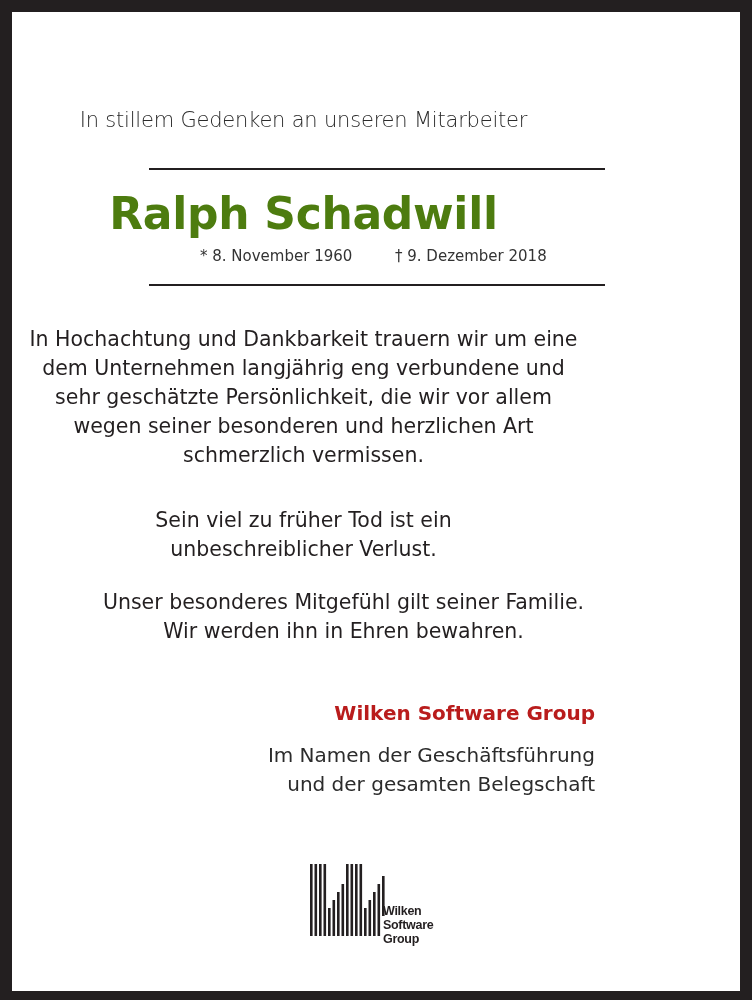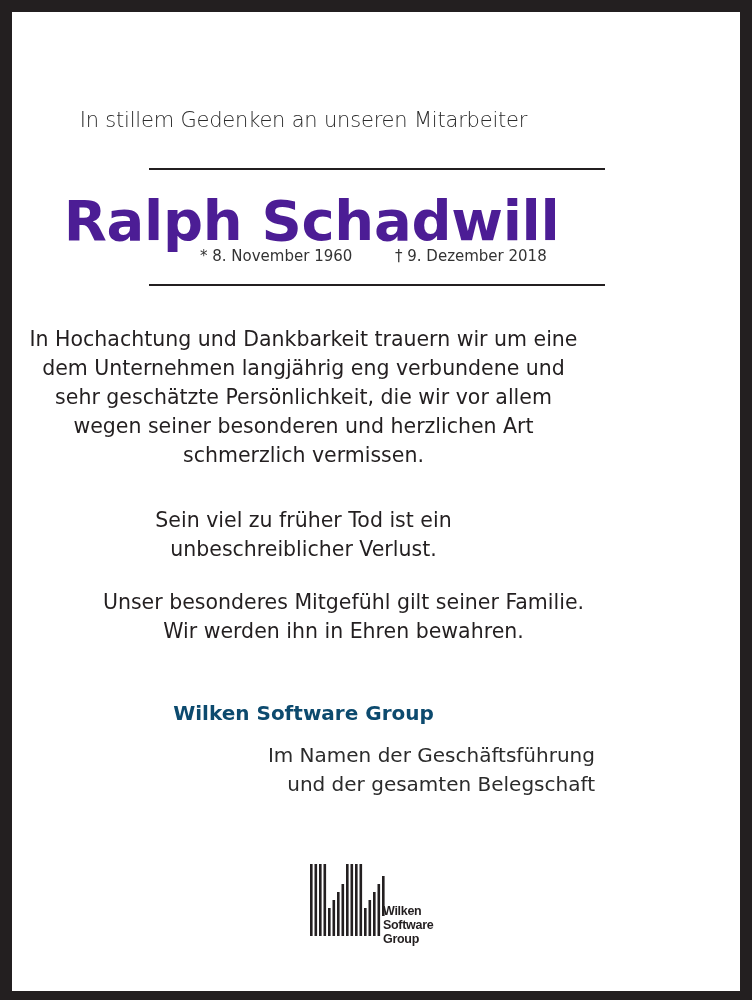--- a/index.html
+++ b/index.html
@@ -15,29 +15,29 @@
       position: absolute;
       left: 12px; top: 12px;
       width: 728px; height: 979px;
       background: #ffffff;
     }
     .center { position: absolute; left: 0; width: 583px; text-align: center; white-space: nowrap; }
     .intro { top: 96px; font-size: 21px; font-weight: 300; color: #2b2b2b; letter-spacing: -0.2px; }
     .rule { position: absolute; left: 137px; width: 456px; height: 2px; background: #231f20; }
     .rule.r1 { top: 156px; }
     .rule.r2 { top: 272px; }
-    .name { top: 176px; font-size: 56px; font-weight: bold; color: #4c1d95; letter-spacing: -0.3px; padding-left: 8px; }
+    .name { top: 176px; font-size: 44px; font-weight: bold; color: #4d7c0f; letter-spacing: -0.3px; }
     .dates { position: absolute; top: 235px; left: 0; width: 728px; font-size: 15px; color: #333; }
     .dates .birth { position: absolute; left: 188px; }
     .dates .death { position: absolute; left: 383px; }
     .para { font-size: 20.5px; line-height: 29px; color: #231f20; }
     .p1 { top: 313px; }
     .p2 { top: 494px; }
     .p3 { top: 576px; margin-left: 40px; }
-    .company { top: 689px; font-size: 20px; font-weight: bold; color: #0c4a6e; }
+    .company { top: 689px; font-size: 20px; font-weight: bold; color: #b91c1c; text-align: right; }
     .sub { top: 729px; font-size: 20px; line-height: 29px; color: #2b2b2b; text-align: right; }
     .logo { position: absolute; left: 296px; top: 850px; width: 150px; height: 80px; }
     .logo-text {
       position: absolute; left: 371px; top: 892px;
       font-family: "Liberation Sans", sans-serif;
       font-weight: bold; font-size: 12.5px; line-height: 14px; color: #231f20;
       letter-spacing: -0.3px;
     }
   </style>
 </head>

